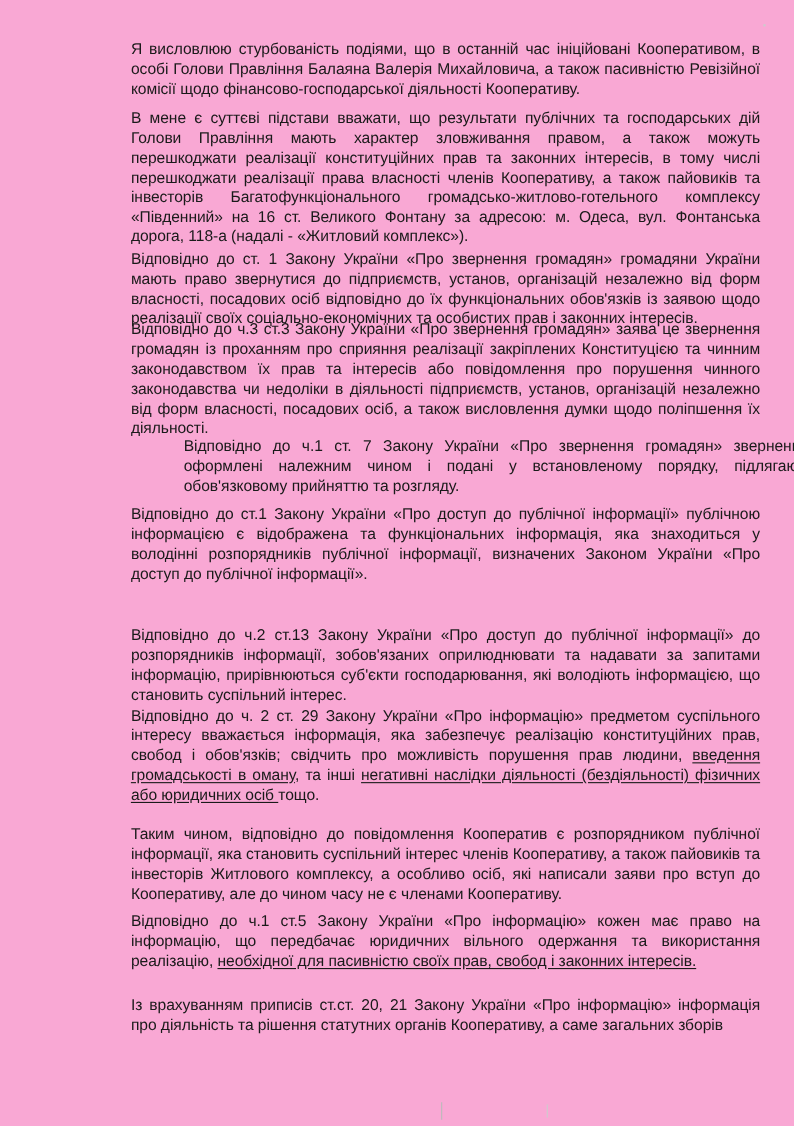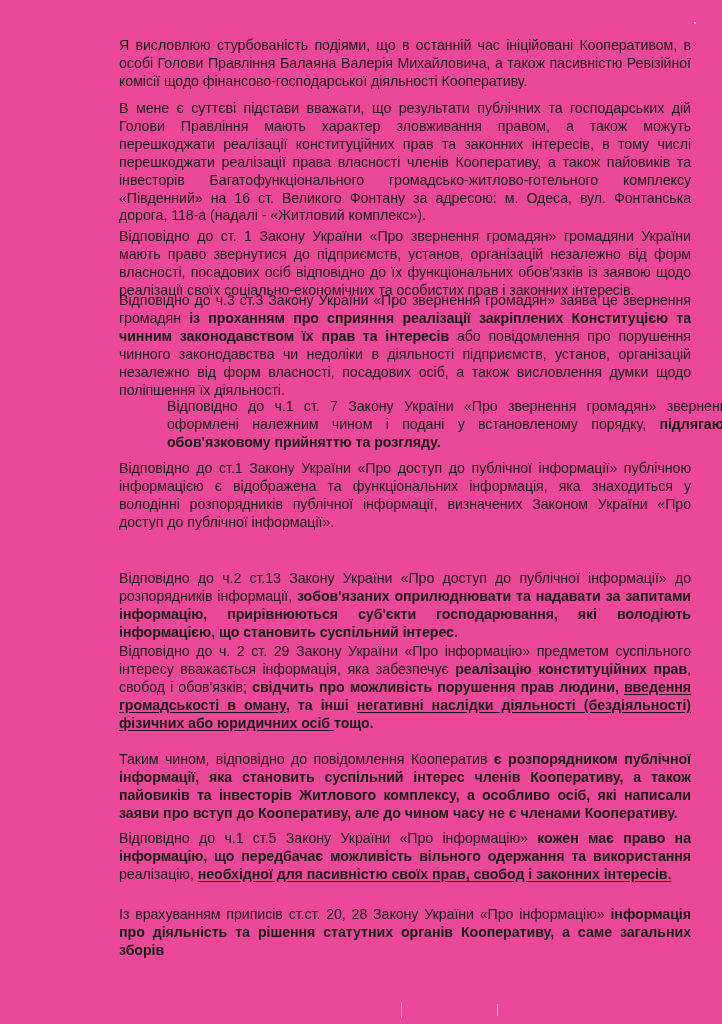--- a/index.html
+++ b/index.html
@@ -1,41 +1,41 @@
 <!DOCTYPE html>
 <html><head>
 <meta charset="utf-8">
 <style>
   html, body { margin: 0; padding: 0; background: #ffffff; }
   body { width: 722px; height: 1024px; position: relative; overflow: hidden; }
-  .page { position: absolute; left: 0; top: 0; width: 722px; height: 1024px; background: #ec4899; }
+  .page { position: absolute; left: 0; top: 0; width: 722px; height: 1024px; background: #f9a8d4; }
   .para {
     position: absolute; left: 119px; width: 572px;
     font-family: "Liberation Sans", sans-serif;
     font-size: 14.2px; line-height: 17.9px; color: #1a1a1a;
     text-align: justify; text-align-last: left; margin: 0;
     letter-spacing: -0.05px;
   }
-  .para .b { font-weight: bold; }
+  .para .b { font-weight: normal; }
   .para .u { text-decoration: underline; text-underline-offset: 2px; }
   .speck { position: absolute; background: #bbb; }
 </style>
 </head>
 <body>
 
 <div class="page">
   <div id="doc">
       <p class="para" style="top: 37px;"><span class="">Я висловлюю стурбованість подіями, що в останній час ініційовані Кооперативом, в особі Голови Правління Балаяна Валерія Михайловича, а також пасивністю Ревізійної комісії щодо фінансово-господарської діяльності Кооперативу.</span></p>
       <p class="para" style="top: 100px;"><span class="">В мене є суттєві підстави вважати, що результати публічних та господарських дій Голови Правління мають характер зловживання правом, а також можуть перешкоджати реалізації конституційних прав та законних інтересів, в тому числі перешкоджати реалізації права власності членів Кооперативу, а також пайовиків та інвесторів Багатофункціонального громадсько-житлово-готельного комплексу «Південний»  на 16 ст. Великого Фонтану за адресою: м. Одеса, вул. Фонтанська дорога, 118-а (надалі - «Житловий комплекс»).</span></p>
       <p class="para" style="top: 228px;"><span class="">Відповідно до ст. 1 Закону України «Про звернення громадян» громадяни України мають право звернутися до підприємств, установ, організацій незалежно від форм власності, посадових осіб відповідно до їх функціональних обов'язків із заявою  щодо реалізації своїх соціально-економічних  та особистих прав і законних інтересів.</span></p>
       <p class="para" style="top: 292px;"><span class="">Відповідно до ч.3 ст.3 Закону України «Про звернення громадян» заява це звернення громадян </span><span class="b">із проханням про сприяння реалізації закріплених Конституцією та чинним законодавством їх прав та інтересів</span><span class=""> або повідомлення про порушення чинного законодавства чи недоліки в діяльності підприємств, установ, організацій незалежно від форм власності, посадових осіб, а також висловлення думки щодо поліпшення їх діяльності.</span></p>
       <p class="para" style="top: 398px; margin-left: 48px;"><span class="">Відповідно до ч.1 ст. 7  Закону України «Про звернення громадян» звернення, оформлені належним чином і подані у встановленому порядку, </span><span class="b">підлягають обов'язковому прийняттю та розгляду.</span></p>
       <p class="para" style="top: 460px;"><span class="">Відповідно до ст.1 Закону України «Про доступ до публічної інформації» публічною інформацією є відображена та функціональних інформація, яка знаходиться у володінні розпорядників публічної інформації, визначених Законом України «Про доступ до публічної інформації».</span></p>
       <p class="para" style="top: 570px;"><span class="">Відповідно до ч.2 ст.13 Закону України «Про доступ до публічної інформації» до розпорядників інформації, </span><span class="b">зобов'язаних оприлюднювати та надавати за запитами інформацію, прирівнюються суб'єкти господарювання, які володіють інформацією, що становить суспільний інтерес.</span></p>
       <p class="para" style="top: 643px;"><span class="">Відповідно до ч. 2 ст. 29 Закону України «Про інформацію» предметом суспільного інтересу вважається інформація, яка забезпечує </span><span class="b">реалізацію конституційних прав</span><span class="">, свобод і обов'язків; </span><span class="b">свідчить про можливість порушення прав людини, </span><span class="b u">введення громадськості в оману</span><span class="b">, та інші </span><span class="b u">негативні наслідки діяльності (бездіяльності) фізичних або юридичних осіб </span><span class="b">тощо.</span></p>
       <p class="para" style="top: 751px;"><span class="">Таким чином, відповідно до повідомлення Кооператив </span><span class="b">є розпорядником публічної інформації, яка становить суспільний інтерес членів Кооперативу, а також пайовиків та інвесторів Житлового комплексу, а особливо осіб, які написали заяви про вступ до Кооперативу, але до чином часу не є членами Кооперативу.</span></p>
-      <p class="para" style="top: 830px;"><span class="">Відповідно до ч.1 ст.5 Закону України «Про інформацію» </span><span class="b">кожен має право на інформацію, що передбачає можливість вільного одержання та використання</span><span class=""> реалізацію, </span><span class="b u">необхідної для пасивністю своїх прав, свобод і законних інтересів.</span></p>
-      <p class="para" style="top: 906px;"><span class="">Із врахуванням приписів ст.ст. 20, 28 Закону України «Про інформацію» </span><span class="b">інформація про діяльність та рішення статутних органів Кооперативу, а саме загальних зборів</span></p>
+      <p class="para" style="top: 830px;"><span class="">Відповідно до ч.1 ст.5 Закону України «Про інформацію» </span><span class="b">кожен має право на інформацію, що передбачає юридичних вільного одержання та використання</span><span class=""> реалізацію, </span><span class="b u">необхідної для пасивністю своїх прав, свобод і законних інтересів.</span></p>
+      <p class="para" style="top: 906px;"><span class="">Із врахуванням приписів ст.ст. 20, 21 Закону України «Про інформацію» </span><span class="b">інформація про діяльність та рішення статутних органів Кооперативу, а саме загальних зборів</span></p>
     </div>
   <div class="speck" style="left:401px;top:1002px;width:1px;height:16px;"></div>
   <div class="speck" style="left:497px;top:1004px;width:1px;height:12px;background:#ccc;"></div>
   <div class="speck" style="left:694px;top:22px;width:2px;height:2px;background:#ccc;"></div>
 </div>
 
 </body></html>

